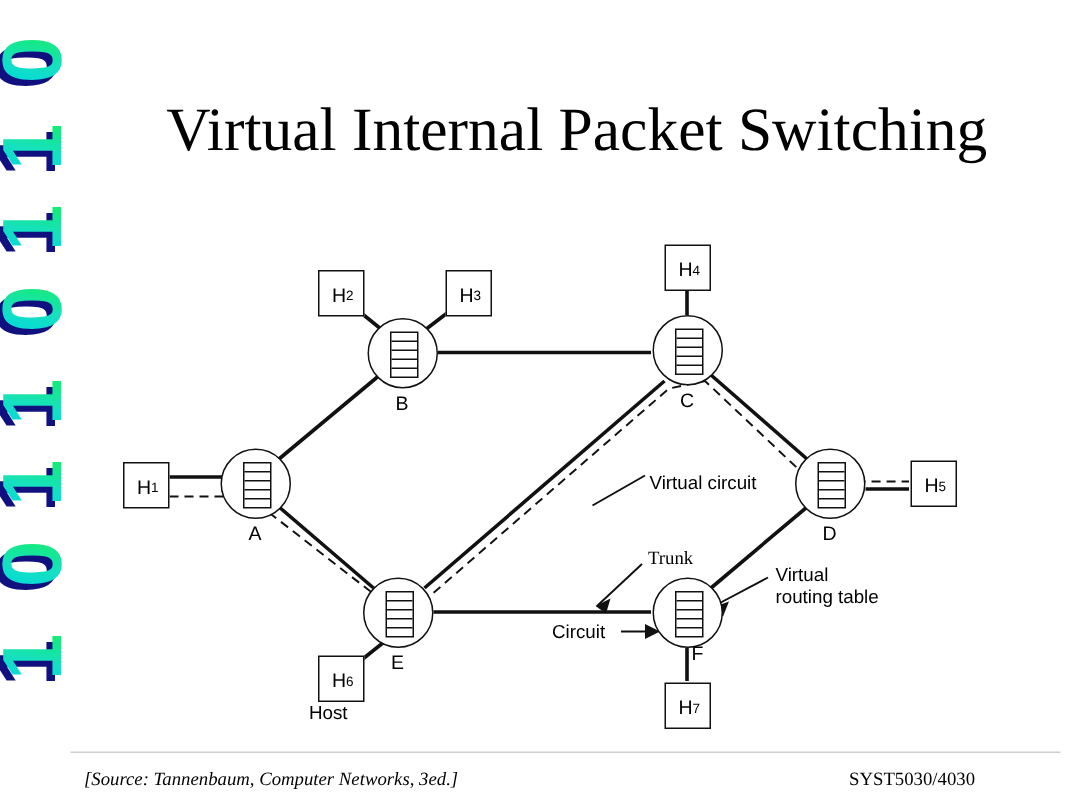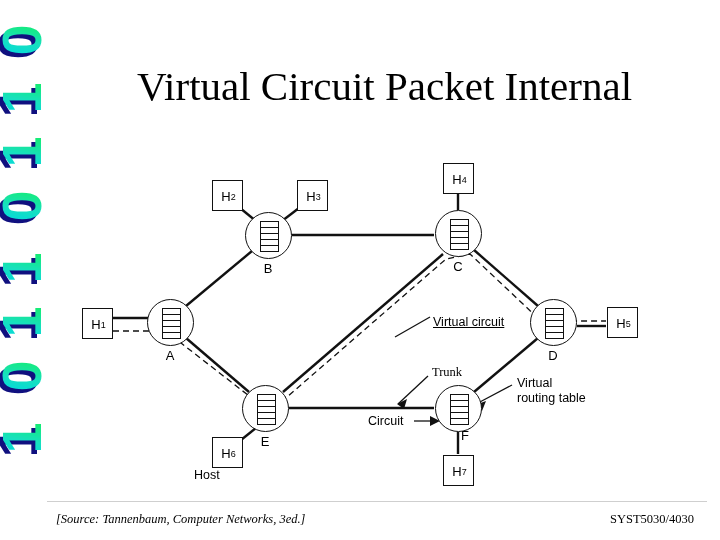--- a/index.html
+++ b/index.html
@@ -158,21 +158,20 @@
     white-space: nowrap;
   }
   #footer-right {
     position: absolute;
     left: 566px;
     top: 512px;
     font-family: "Liberation Serif", serif;
     font-size: 12.5px;
     color: #000;
     white-space: nowrap;
-    margin-left: 44px;
   }
 </style>
 </head>
 <body>
 
 <div id="slide">
 
   <div id="deco">
 
     <span class="deco-shadow" style="left:2px;  top:16px;">0</span>
@@ -193,21 +192,21 @@
     <span class="deco-shadow" style="left:2px;  top:298px;">1</span>
     <span class="deco-digit" style="left:6px;  top:294px;">1</span>
 
     <span class="deco-shadow" style="left:2px;  top:352px;">0</span>
     <span class="deco-digit" style="left:6px;  top:348px;">0</span>
 
     <span class="deco-shadow" style="left:2px;  top:414px;">1</span>
     <span class="deco-digit" style="left:6px;  top:410px;">1</span>
   </div>
 
-  <div id="title">Virtual Circuit Packet Internal</div>
+  <div id="title">Virtual Internal Packet Switching</div>
 
   <svg id="diagram" viewBox="0 0 720 540" width="720" height="540">
     <g stroke="#111" stroke-width="2.4" fill="none" stroke-linecap="butt">
 
       <line x1="186" y1="306" x2="252" y2="251"></line>
       <line x1="292" y1="235" x2="434" y2="235"></line>
       <line x1="186" y1="338" x2="249" y2="392"></line>
       <line x1="283" y1="392" x2="443" y2="254"></line>
       <line x1="474" y1="250" x2="538" y2="306"></line>
       <line x1="289" y1="408" x2="434" y2="408"></line>
@@ -314,24 +313,24 @@
   <div class="host-box" style="left:607px; top:307px;">
     <div class="host-label">H<sub>5</sub></div>
   </div>
   <div class="host-box" style="left:212px; top:437px;">
     <div class="host-label">H<sub>6</sub></div>
   </div>
   <div class="host-box" style="left:443px; top:455px;">
     <div class="host-label">H<sub>7</sub></div>
   </div>
 
-  <div class="annot" style="left:433px; top:315px;text-decoration:underline;">Virtual circuit</div>
+  <div class="annot" style="left:433px; top:315px;">Virtual circuit</div>
   <div class="annot" style="left:432px; top:365px;font-family:Liberation Serif, serif;">Trunk</div>
   <div class="annot" style="left:368px; top:414px;">Circuit</div>
   <div class="annot" style="left:517px; top:376px;">Virtual</div>
   <div class="annot" style="left:517px; top:391px;">routing table</div>
-  <div class="annot" style="left:194px; top:468px;">Host</div>
+  <div class="annot" style="left:206px; top:468px;">Host</div>
 
   <div id="footer-rule"></div>
   <div id="footer-left">[Source: Tannenbaum, Computer Networks, 3ed.]</div>
   <div id="footer-right">SYST5030/4030</div>
 
 </div>
 
 </body></html>

